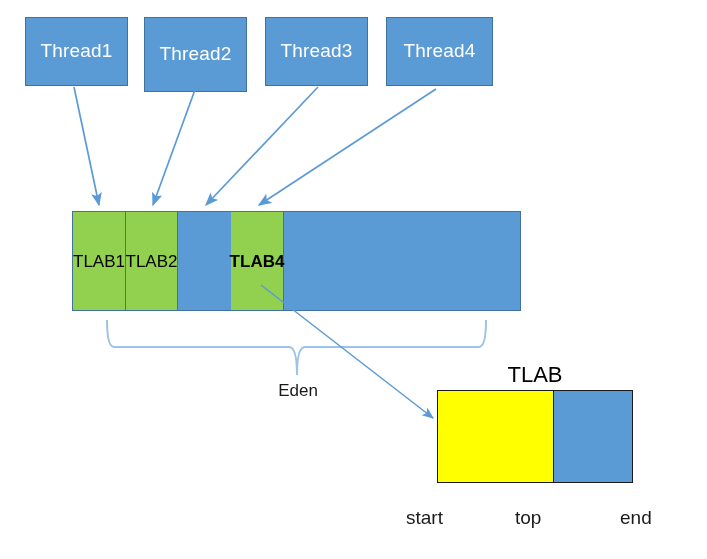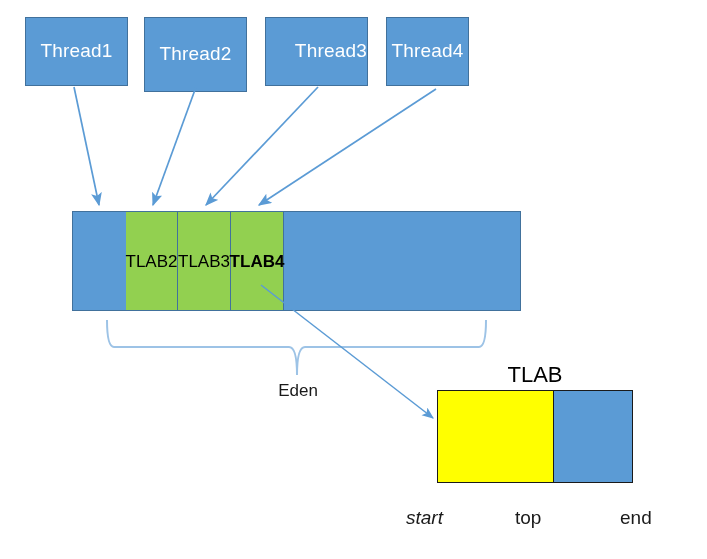--- a/index.html
+++ b/index.html
@@ -93,21 +93,21 @@
     color: #000000;
     line-height: 1;
   }
   .axis-label {
     position: absolute;
     font-size: 19px;
     color: #1a1a1a;
     line-height: 1;
     white-space: nowrap;
   }
-  #label-start { left: 406px; top: 508px; font-style: italic; }
+  #label-start { left: 406px; top: 508px; }
   #label-top   { left: 515px; top: 508px; }
   #label-end   { left: 620px; top: 508px; }
   #eden-caption {
     position: absolute;
     left: 248px;
     top: 382px;
     width: 100px;
     text-align: center;
     font-size: 17px;
     color: #1a1a1a;
@@ -126,33 +126,33 @@
 <body>
 
 <div id="canvas">
 
   <div class="thread-box" id="thread-box-1" style="left:25px; top:17px; width:103px; height:69px;">
     <span class="thread-label">Thread1</span>
   </div>
   <div class="thread-box" id="thread-box-2" style="left:144px; top:17px; width:103px; height:75px;">
     <span class="thread-label">Thread2</span>
   </div>
-  <div class="thread-box" id="thread-box-3" style="left:265px; top:17px; width:103px; height:69px;justify-content:flex-end;">
+  <div class="thread-box" id="thread-box-3" style="left:265px; top:17px; width:103px; height:69px;">
     <span class="thread-label">Thread3</span>
   </div>
-  <div class="thread-box" id="thread-box-4" style="left:386px; top:17px; width:83px; height:69px;">
+  <div class="thread-box" id="thread-box-4" style="left:386px; top:17px; width:107px; height:69px;">
     <span class="thread-label">Thread4</span>
   </div>
 
   <div id="eden-bar">
+    <div class="tlab-seg" style="left:0px; width:53px;">
+      <span>TLAB1</span>
+    </div>
     <div class="tlab-seg" style="left:53px; width:52px;">
       <span>TLAB2</span>
-    </div>
-    <div class="tlab-seg" style="left:105px; width:53px;">
-      <span>TLAB3</span>
     </div>
     <div class="tlab-seg" style="left:158px; width:53px;font-weight:bold;">
       <span>TLAB4</span>
     </div>
   </div>
 
   <div id="tlab-title">TLAB</div>
 
   <div id="eden-caption">Eden</div>
 

